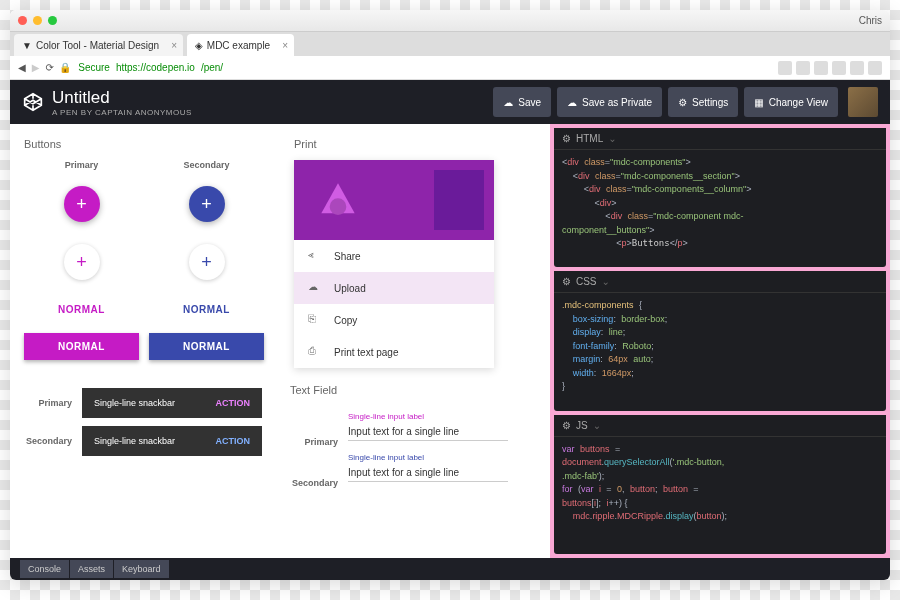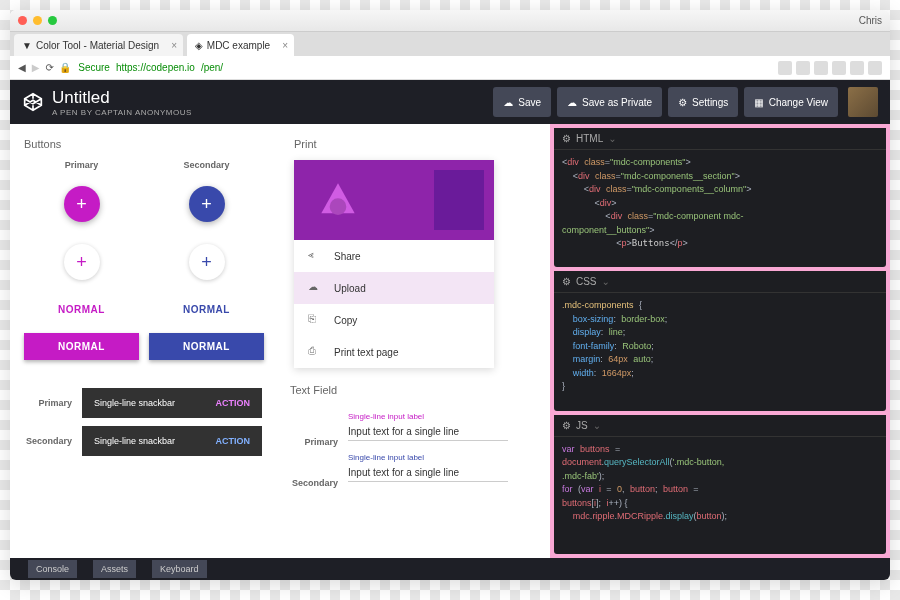--- a/index.html
+++ b/index.html
@@ -65,21 +65,21 @@
 .act.primary{color:#ea80fc}
 .act.secondary{color:#82b1ff}
 .sel-row{display:flex;align-items:center;gap:10px}
 .sel-label{font-size:9px;color:#666;font-weight:bold;width:48px;text-align:right}
 .tf{margin:6px 0}
 .tf-label{font-size:8px}
 .tf-label.primary{color:#c51bc5}
 .tf-label.secondary{color:#3949ab}
 .tf-input{border:none;border-bottom:1px solid #ccc;font-size:10px;padding:3px 0;width:160px;color:#333}
 .tf-row{display:flex;align-items:flex-end;gap:10px}
-.cp-footer{height:22px;background:#1e1f26;display:flex;align-items:center;padding:0 18px;gap:16px}
+.cp-footer{height:22px;background:#1e1f26;display:flex;align-items:center;padding:0 10px;gap:1px}
 .cp-footer button{background:#444857;color:#ccc;border:none;font-size:9px;padding:4px 8px;cursor:pointer}
 svg{display:block}
 </style>
 </head>
 <body>
 
 <div class="frame">
   <div class="mac-bar">
     <div class="dots">
       <div class="dot d1"></div>

